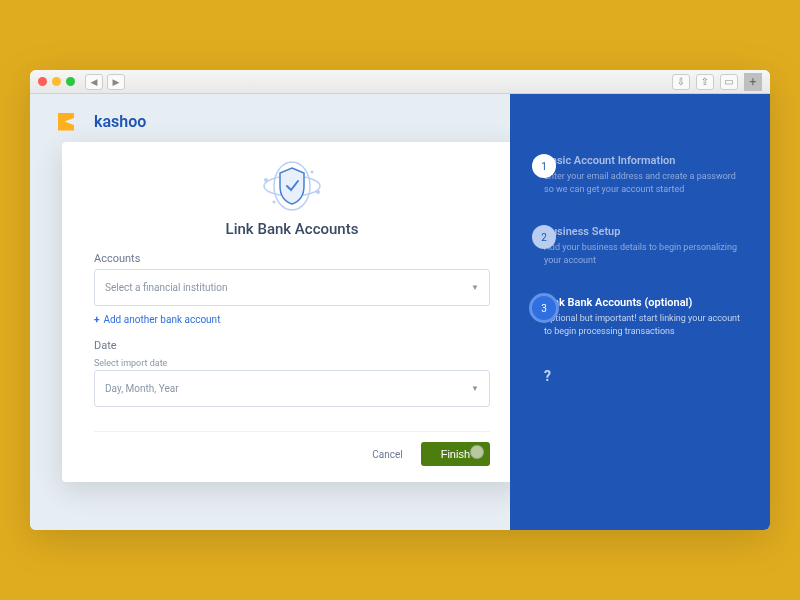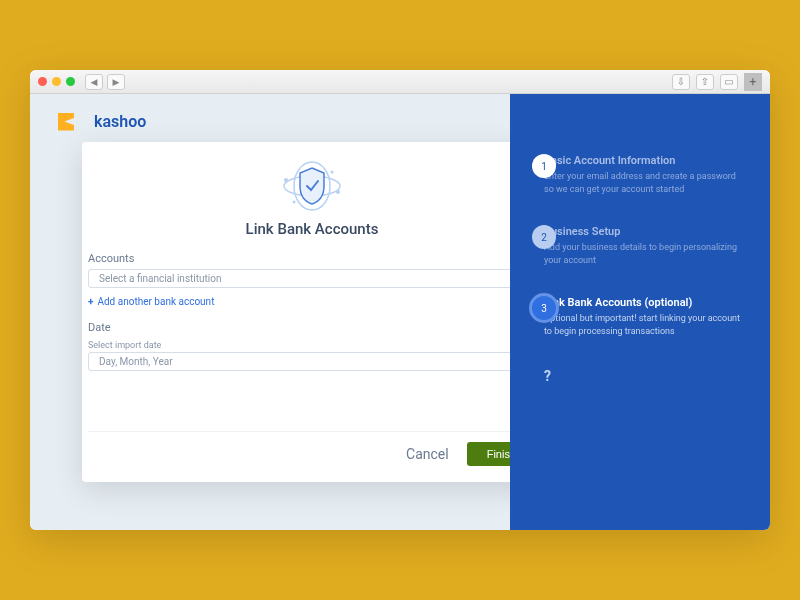--- a/index.html
+++ b/index.html
@@ -66,27 +66,27 @@
 }
 .logo {
   position: absolute;
   top: 18px; left: 28px;
   display: flex; align-items: center; gap: 20px;
   font-weight: 600; font-size: 16px; color:#1f56b5;
 }
 .logo-mark { width:16px; height:18px; background:#ffb020; clip-path: polygon(0 0, 100% 0, 100% 30%, 40% 50%, 100% 70%, 100% 100%, 0 100%); }
 .modal {
   position: absolute;
-  top: 48px; left: 52px;
+  top: 48px; left: 32px;
   width: 460px;
   height: 340px;
   background: #fff;
   border-radius: 4px;
   box-shadow: 0 8px 30px rgba(0,0,0,0.12);
-  padding: 16px 6px;
+  padding: 16px 32px;
   display: flex;
   flex-direction: column;
 }
 .shield-illus {
   align-self: center;
   width: 90px; height: 56px;
   display:flex; align-items:center; justify-content:center;
 }
 .modal-title {
   text-align: center;
@@ -102,21 +102,21 @@
   margin-bottom: 2px;
 }
 .field-label {
   font-size: 9px;
   color:#8a96a8;
   margin-top: 6px;
 }
 .select {
   border: 1px solid #d6dde8;
   border-radius: 3px;
-  height: 19px;
+  height: 37px;
   display: flex;
   align-items: center;
   justify-content: space-between;
   padding: 0 10px;
   font-size: 10px;
   color:#8a96a8;
   margin-top: 2px;
   background:#fff;
   cursor: pointer;
 }
@@ -126,21 +126,21 @@
   color:#2f6fe0; font-size:10px; margin-top:8px; cursor:pointer;
 }
 .add-link .plus { font-weight:700; }
 .date-block { margin-top: 14px; }
 .modal-footer {
   margin-top: auto;
   border-top: 1px solid #eef1f6;
   padding-top: 10px;
   display:flex; justify-content:flex-end; gap:18px; align-items:center;
 }
-.btn-cancel { font-size:14px; color:#6a7a90; cursor:pointer; }
+.btn-cancel { font-size:10px; color:#6a7a90; cursor:pointer; }
 .btn-primary {
   background:#4d7c0f; color:#fff; font-size:11px;
   border:none; padding:6px 20px; border-radius:3px; cursor:pointer;
   position:relative;
 }
 .cursor {
   position:absolute; right:6px; top:3px;
   width:14px;height:14px;border-radius:50%;background:rgba(255,255,255,0.6);border:1px solid rgba(0,0,0,0.15);
 }
 .step { display:flex; gap:12px; margin-bottom:30px; }

